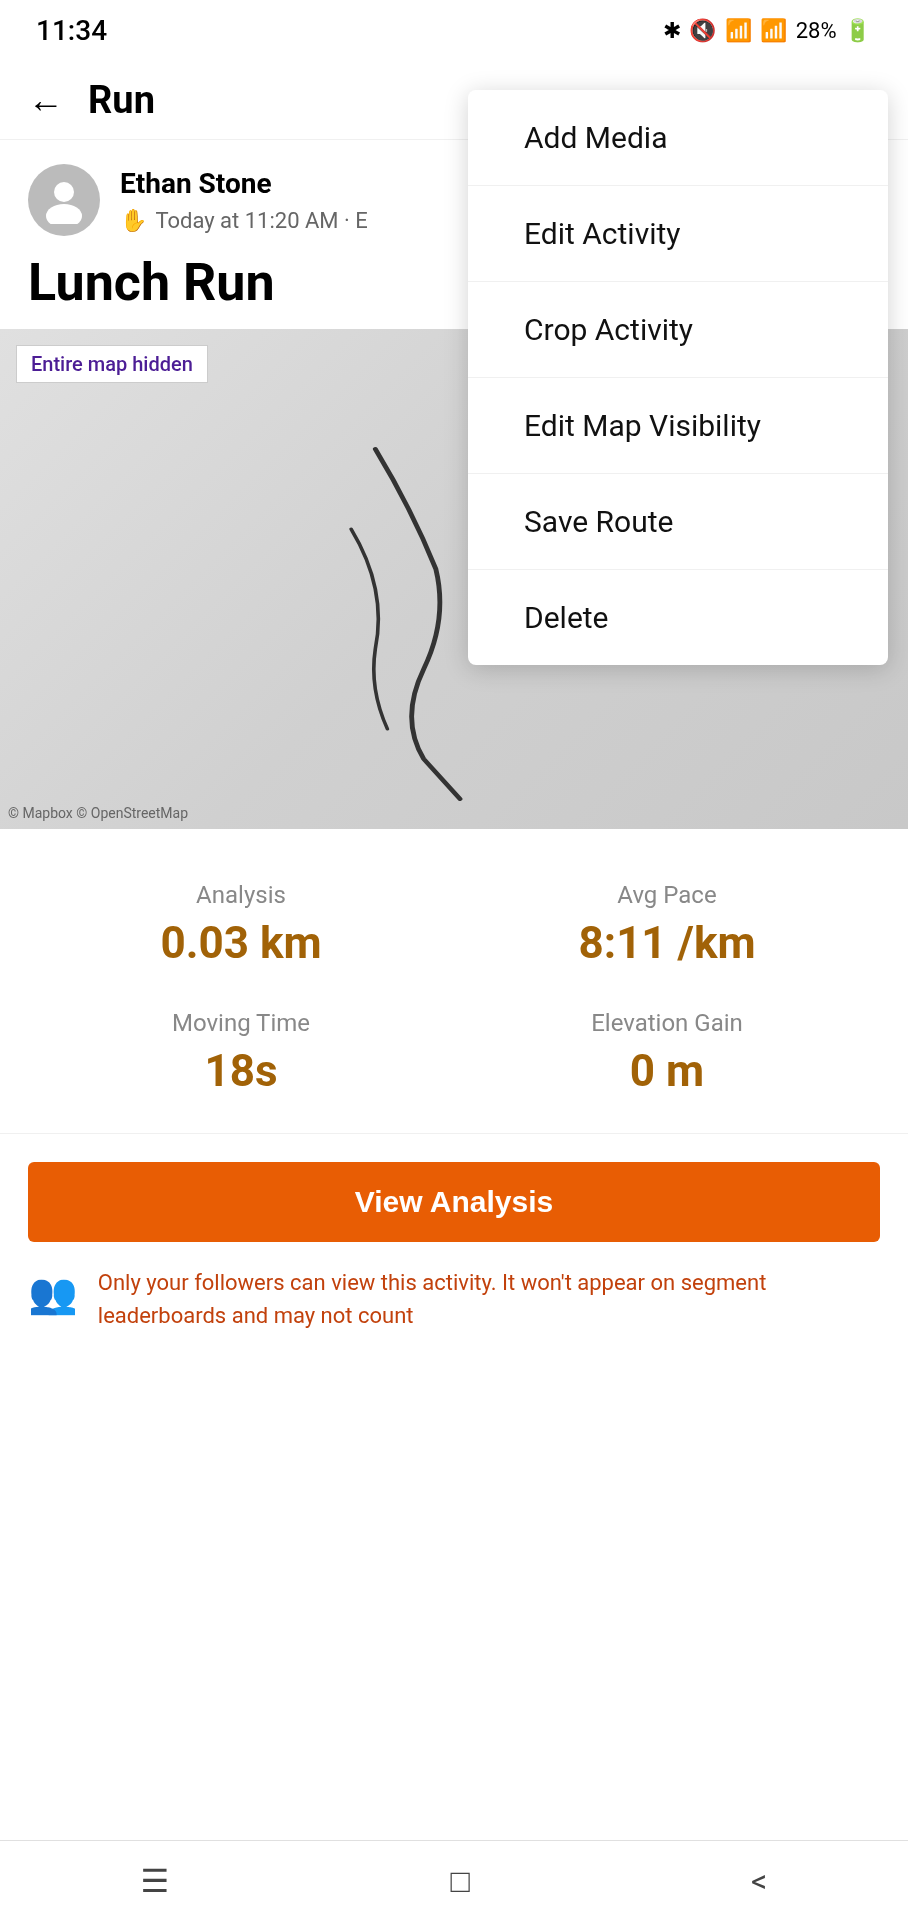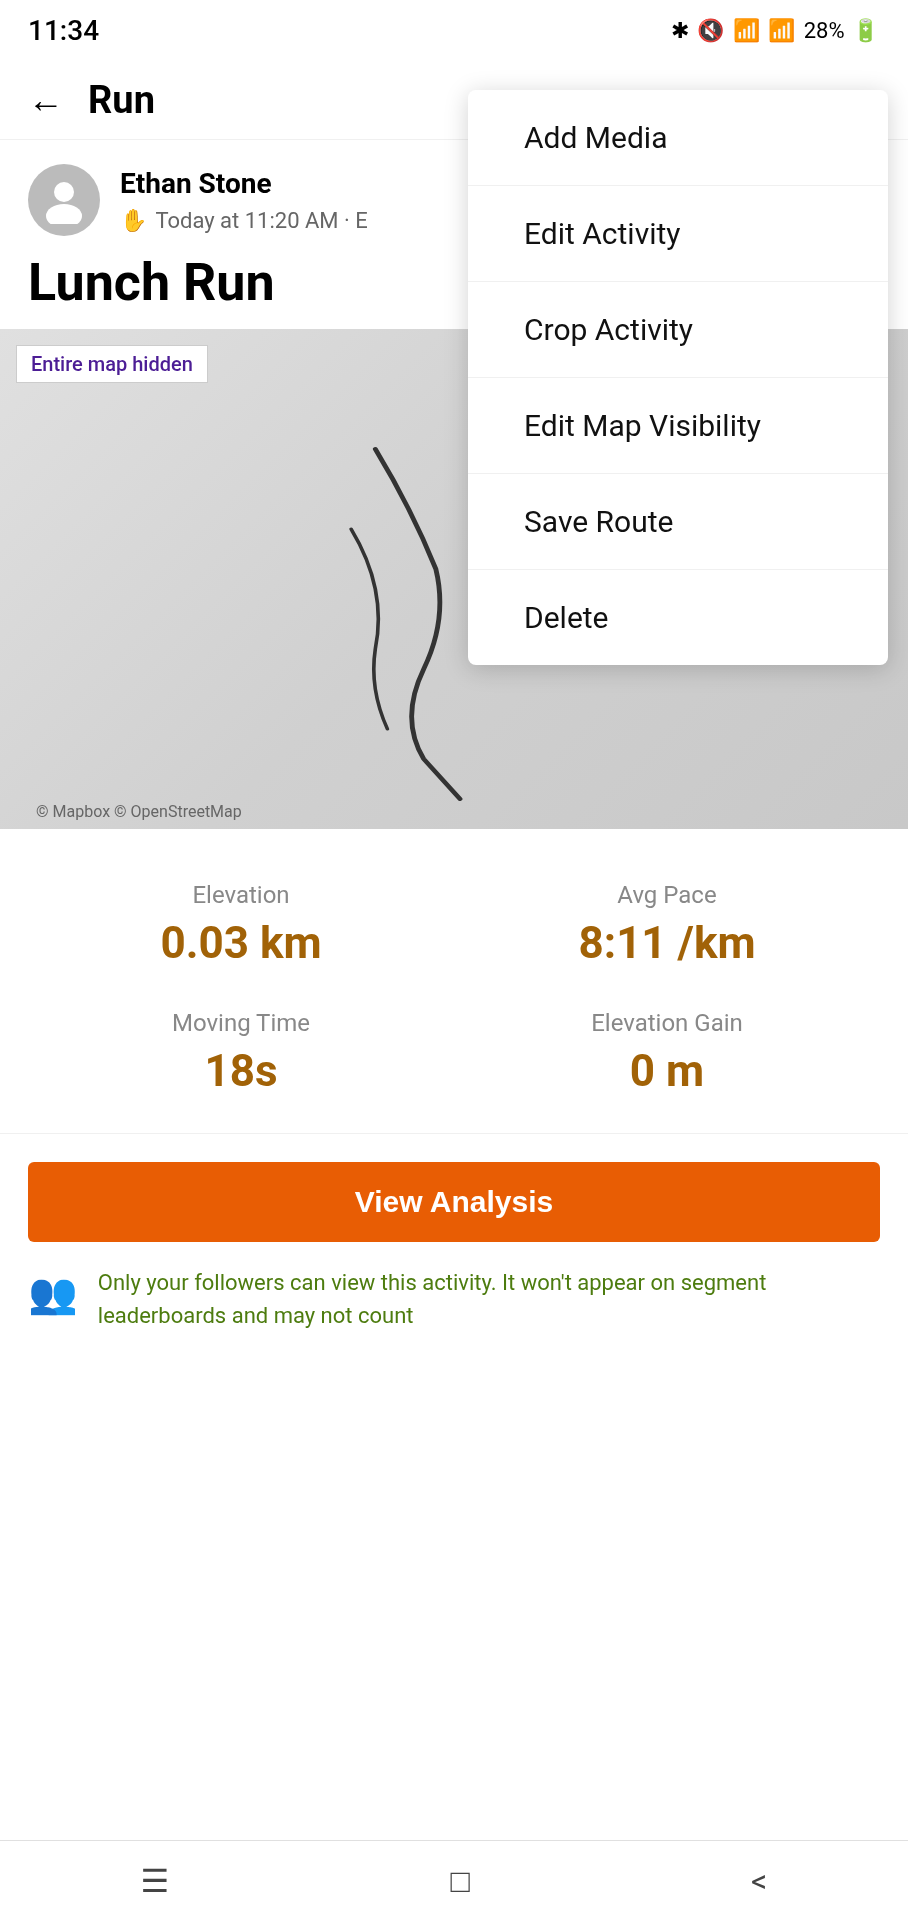--- a/index.html
+++ b/index.html
@@ -15,21 +15,21 @@
     }
 
     
     .status-bar {
       width: 100%;
       height: 60px;
       background: #fff;
       display: flex;
       align-items: center;
       justify-content: space-between;
-      padding: 0 28px;
+      padding: 0 36px;
     }
     .status-time {
       font-size: 28px;
       font-weight: 500;
       color: #000;
     }
     .status-icons {
       display: flex;
       align-items: center;
       gap: 8px;
@@ -140,23 +140,22 @@
     .map-route {
       position: absolute;
       top: 0; left: 0;
       width: 100%;
       height: 100%;
     }
     .map-attribution {
       position: absolute;
       bottom: 8px;
       left: 8px;
-      font-size: 16px;
+      font-size: 14px;
       color: #666;
-      margin-left: 28px;
     }
 
     
     .stats-grid {
       display: grid;
       grid-template-columns: 1fr 1fr;
       gap: 0;
       padding: 32px 28px 16px;
       border-bottom: 1px solid #f0f0f0;
     }
@@ -205,21 +204,21 @@
       gap: 20px;
     }
     .privacy-icon {
       font-size: 40px;
       color: #888;
       flex-shrink: 0;
       margin-top: 4px;
     }
     .privacy-text {
       font-size: 22px;
-      color: #4d7c0f;
+      color: #c2410c;
       line-height: 1.5;
     }
 
     
     .bottom-nav {
       position: fixed;
       bottom: 0;
       left: 0;
       width: 908px;
       height: 80px;
@@ -311,21 +310,21 @@
   <div class="map-hidden-badge">Entire map hidden</div>
   <svg class="map-route" viewBox="0 0 750 500" preserveAspectRatio="none">
     <path d="M 310 120 Q 340 180 360 240 Q 370 290 350 340 Q 330 390 350 430 L 380 470" stroke="#333" stroke-width="4" fill="none" stroke-linecap="round"></path>
     <path d="M 290 200 Q 320 260 310 320 Q 305 360 320 400" stroke="#333" stroke-width="3" fill="none" stroke-linecap="round"></path>
   </svg>
   <div class="map-attribution">© Mapbox © OpenStreetMap</div>
 </div>
 
 <div class="stats-grid">
   <div class="stat-item">
-    <span class="stat-label">Elevation</span>
+    <span class="stat-label">Analysis</span>
     <span class="stat-value">0.03 km</span>
   </div>
   <div class="stat-item">
     <span class="stat-label">Avg Pace</span>
     <span class="stat-value">8:11 /km</span>
   </div>
   <div class="stat-item">
     <span class="stat-label">Moving Time</span>
     <span class="stat-value">18s</span>
   </div>

